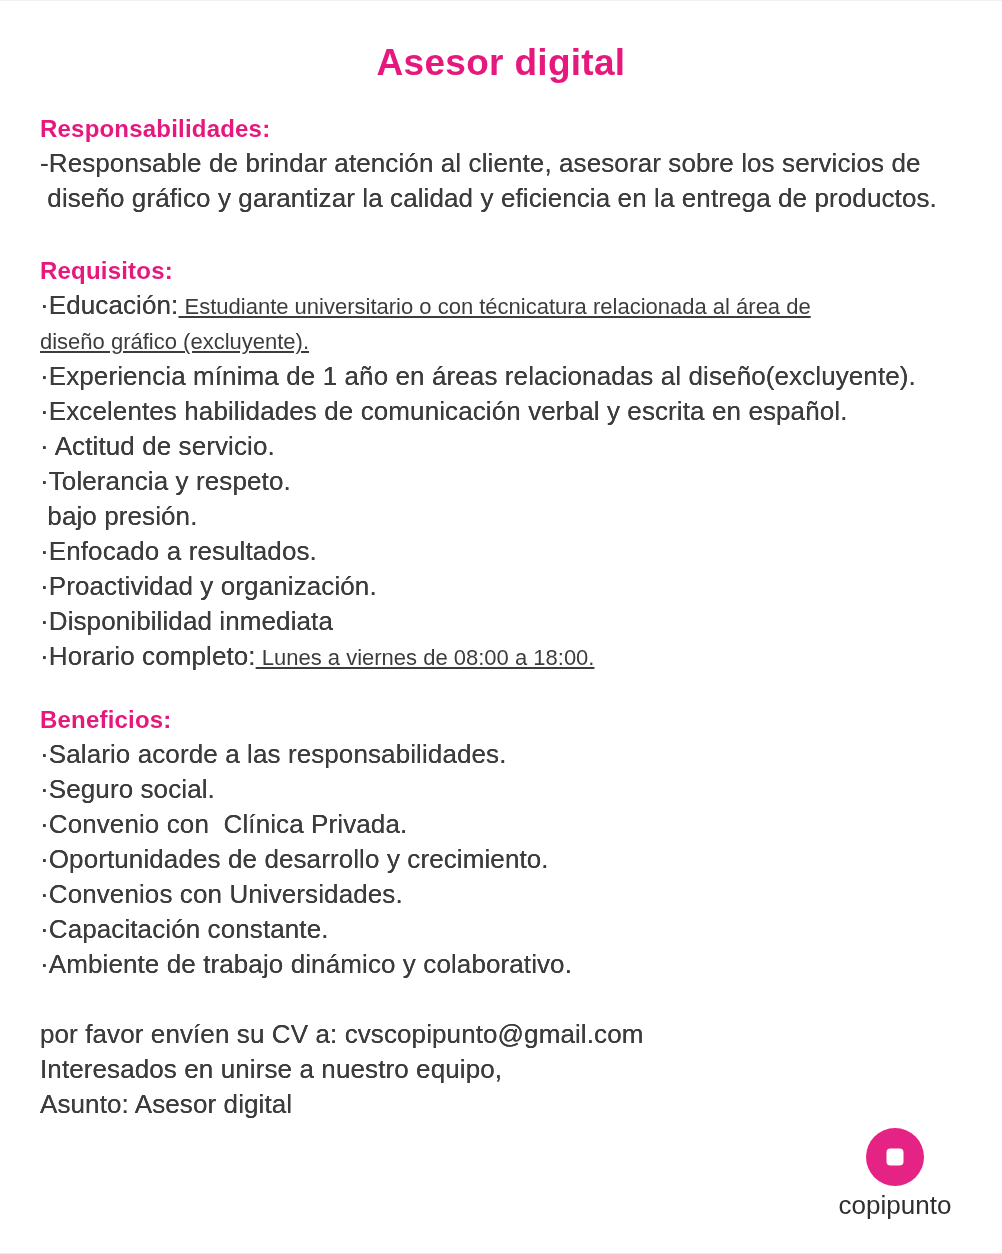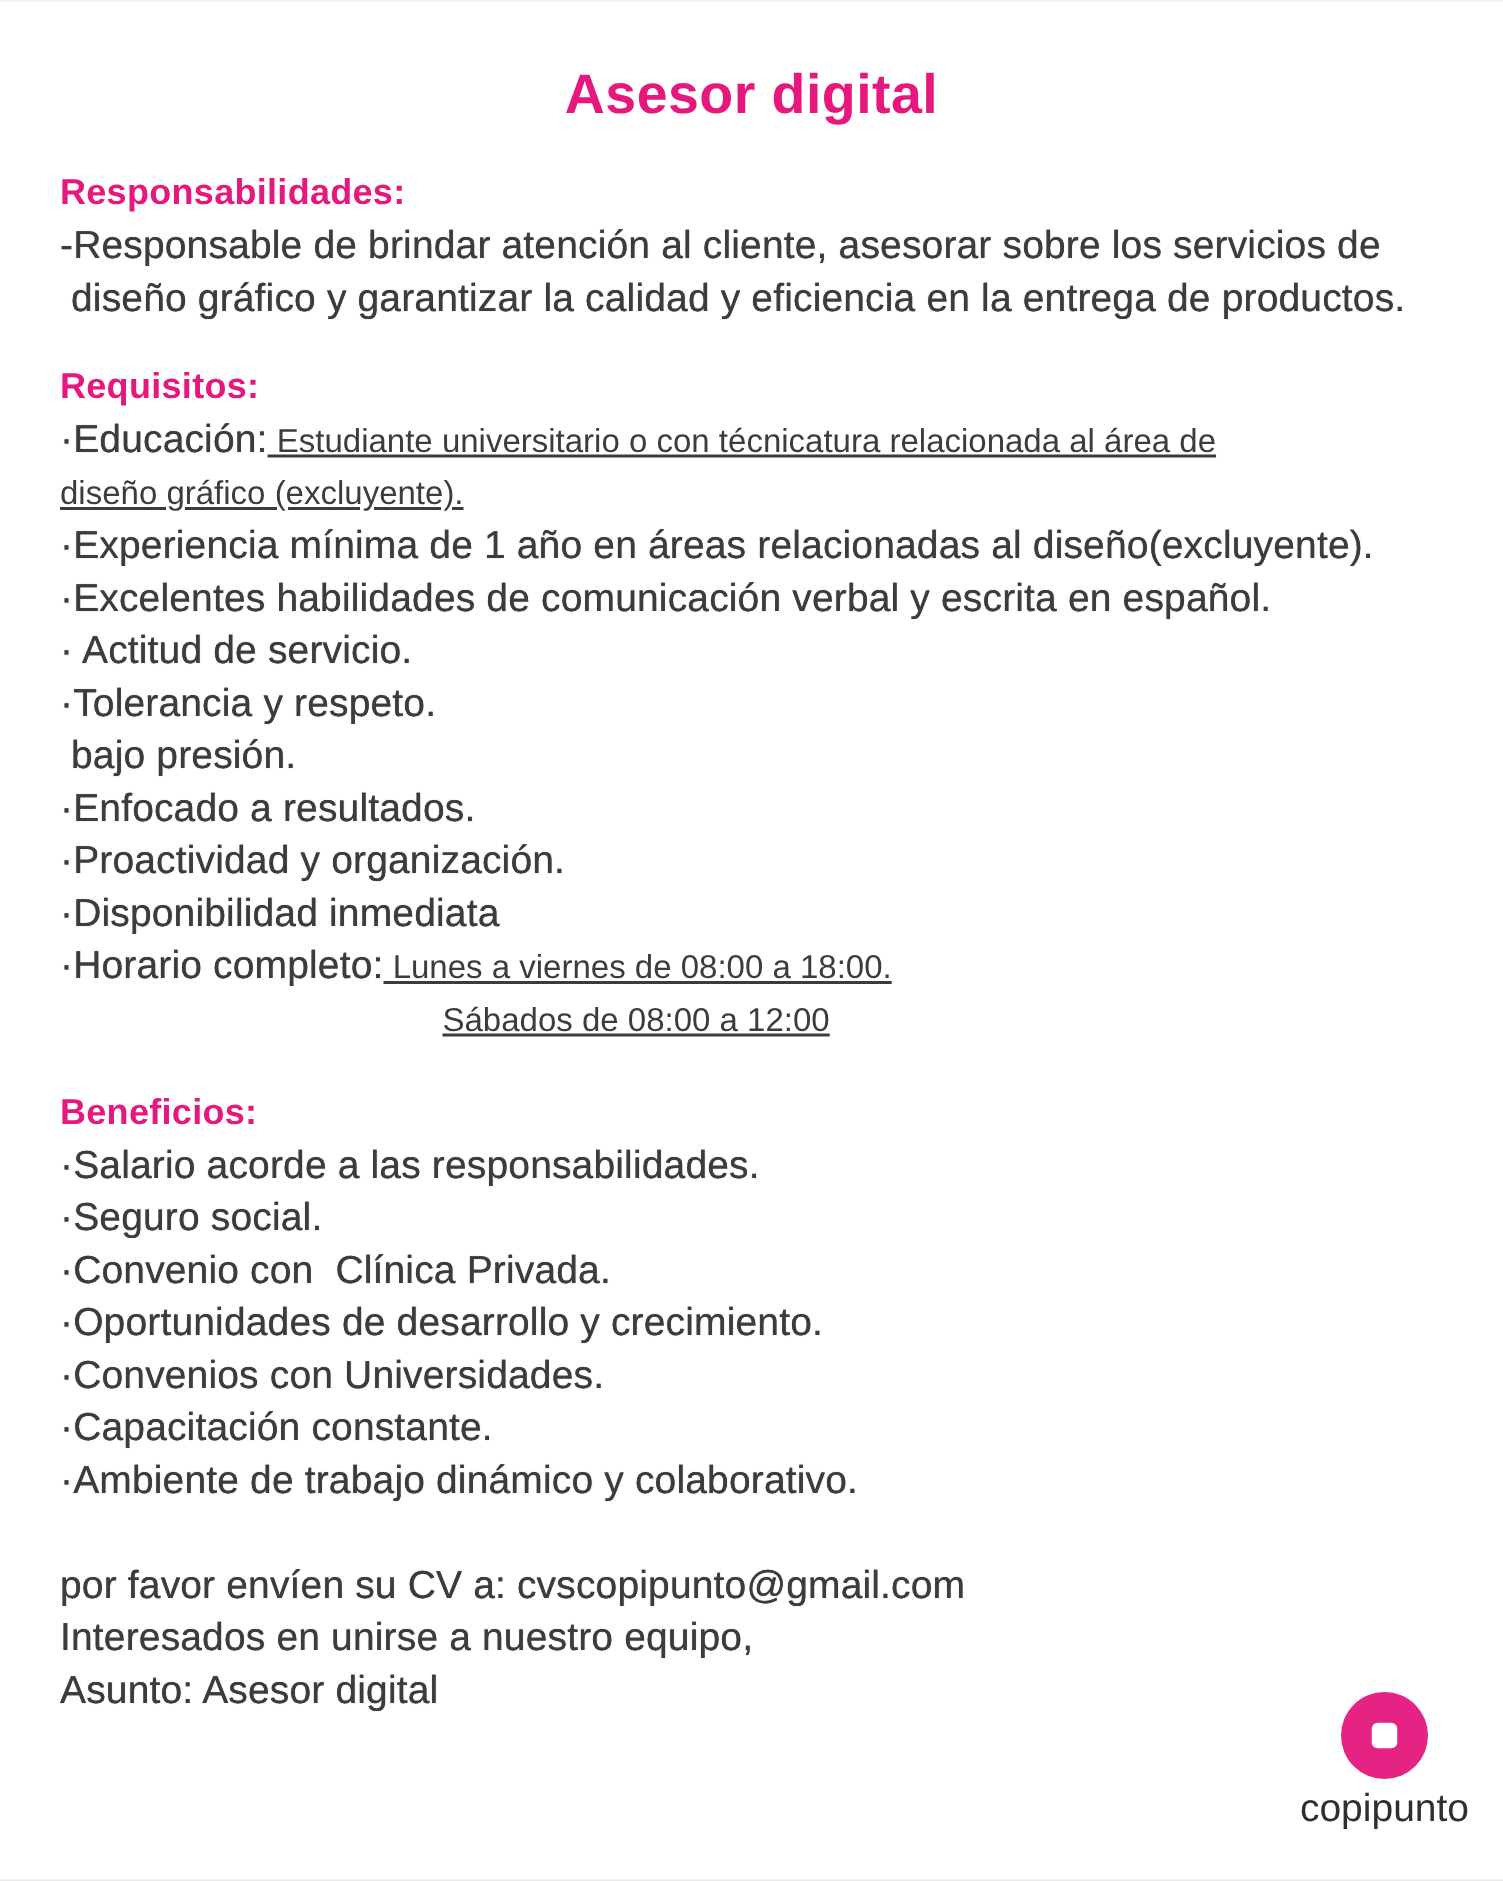--- a/index.html
+++ b/index.html
@@ -29,21 +29,21 @@
 
   .heading {
     margin: 0;
     font-size: 24px;
     line-height: 35px;
     font-weight: bold;
     color: var(--accent, #e6187d);
     letter-spacing: 0.2px;
   }
   .hdg-resp { margin-top: 26px; }
-  .hdg-req  { margin-top: 24px; }
+  .hdg-req  { margin-top: 37px; }
   .hdg-ben  { margin-top: 27px; }
 
   .line {
     margin: 0;
     line-height: 35px;
     white-space: pre-wrap;
   }
   .body-sm { font-size: 23px; }
   .item {
     font-size: 26px;
@@ -59,21 +59,20 @@
   .indent-sabados { padding-left: 255px; }
 
   .contact { margin-top: 35px; }
 
   .logo {
     position: absolute;
     left: 838px;
     top: 1127px;
     width: 114px;
     text-align: center;
-    margin-left: 28px;
   }
   .logo-mark {
     width: 58px;
     height: 58px;
     border-radius: 50%;
     background: var(--logo-pink, #e52384);
     margin: 0 auto;
     position: relative;
   }
   .logo-square {
@@ -112,21 +111,20 @@
     <p class="line small">diseño gráfico (excluyente).</p>
     <p class="line item">·Experiencia mínima de 1 año en áreas relacionadas al diseño(excluyente).</p>
     <p class="line item">·Excelentes habilidades de comunicación verbal y escrita en español.</p>
     <p class="line item">· Actitud de servicio.</p>
     <p class="line item">·Tolerancia y respeto.</p>
     <p class="line item"> bajo presión.</p>
     <p class="line item">·Enfocado a resultados.</p>
     <p class="line item">·Proactividad y organización.</p>
     <p class="line item">·Disponibilidad inmediata</p>
     <p class="line item"><span>·Horario completo:</span><span class="small"> Lunes a viernes de 08:00 a 18:00.</span></p>
-    <p class="line small indent-sabados">Sábados de 08:00 a 12:00</p>
   </section>
 
   <section>
     <h2 class="heading hdg-ben">Beneficios:</h2>
     <p class="line item">·Salario acorde a las responsabilidades.</p>
     <p class="line item">·Seguro social.</p>
     <p class="line item">·Convenio con  Clínica Privada.</p>
     <p class="line item">·Oportunidades de desarrollo y crecimiento.</p>
     <p class="line item">·Convenios con Universidades.</p>
     <p class="line item">·Capacitación constante.</p>

